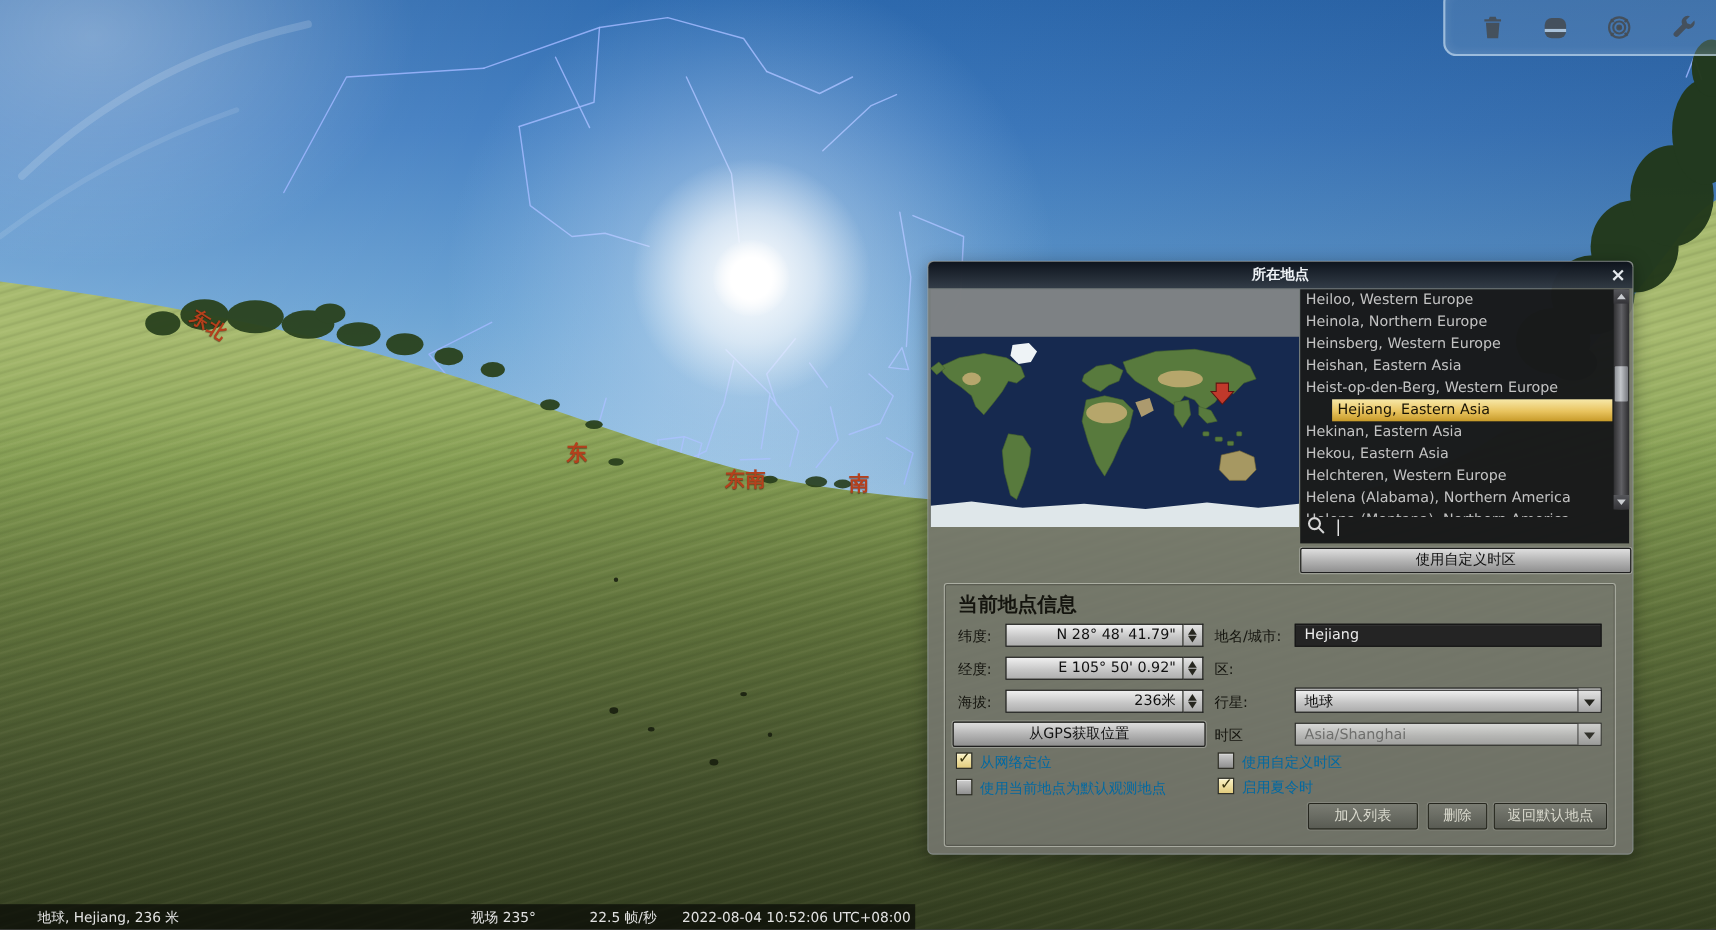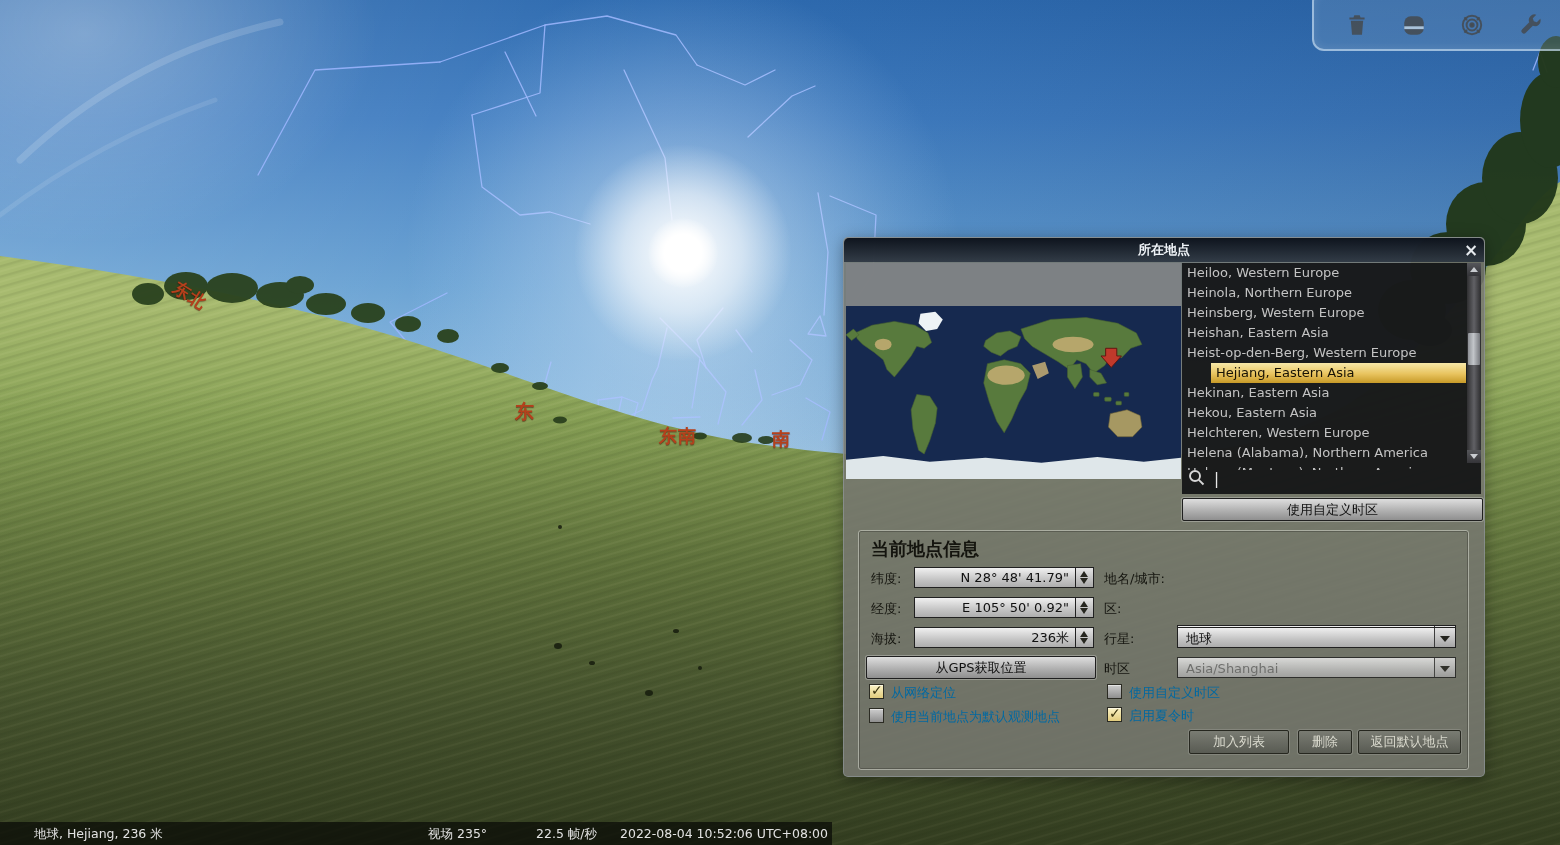--- a/index.html
+++ b/index.html
@@ -377,20 +377,21 @@
   <div class="abs spin" id="spin-alt">
     <div class="fld">236米</div>
     <div class="btns">
         <i class="up"></i>
         <i class="dn"></i>
       </div>
   </div>
   <div class="abs btn-light" id="gps-btn">从GPS获取位置</div>
 
   <span class="abs flabel" id="lbl-city">地名/城市:</span>
+  <div class="abs" id="city-field">Hejiang</div>
   <span class="abs flabel" id="lbl-region">区:</span>
   <div class="abs combo" id="combo-region">
     <span class="val">东亚</span>
     <span class="arrow"></span>
   </div>
   <span class="abs flabel" id="lbl-planet">行星:</span>
   <div class="abs combo" id="combo-planet">
     <span class="val">地球</span>
     <span class="arrow"></span>
   </div>

